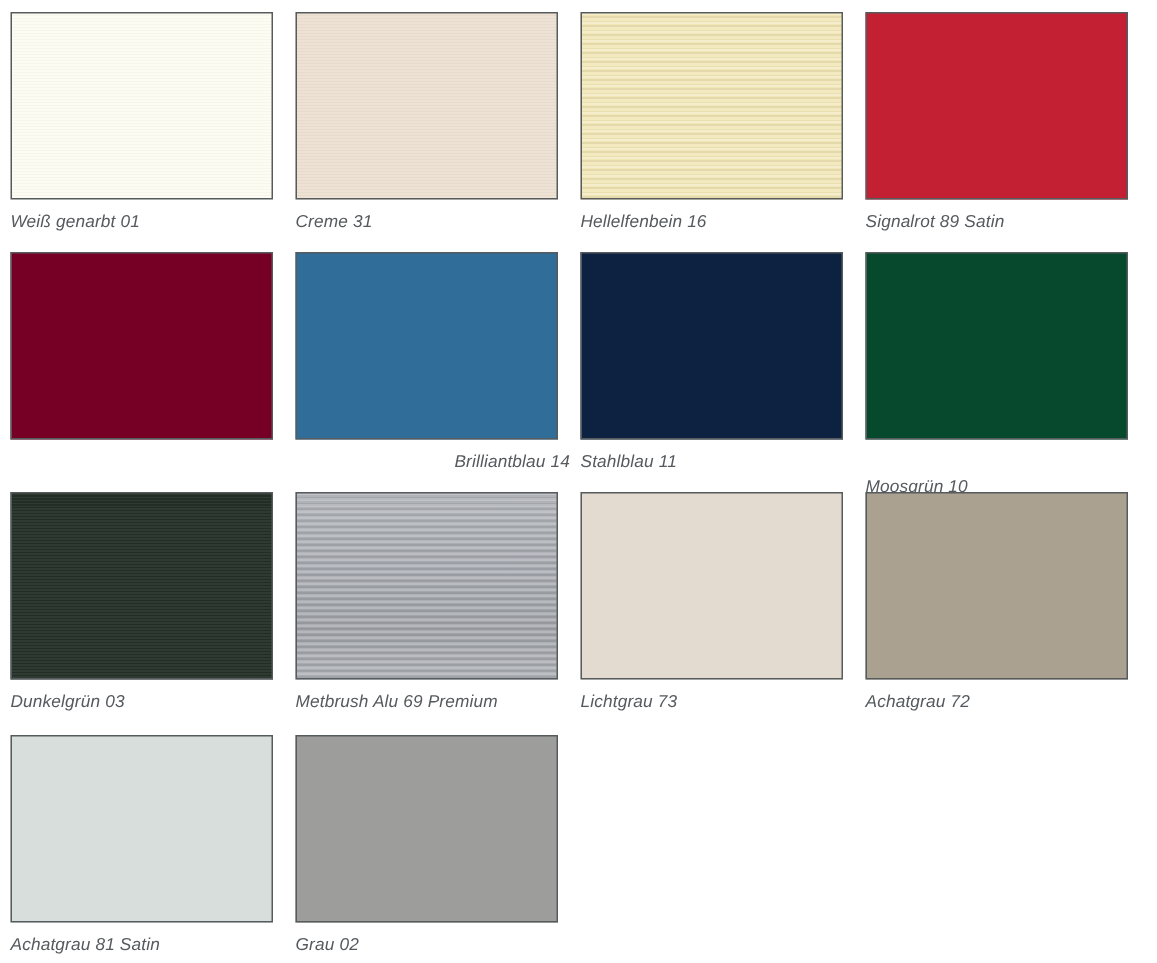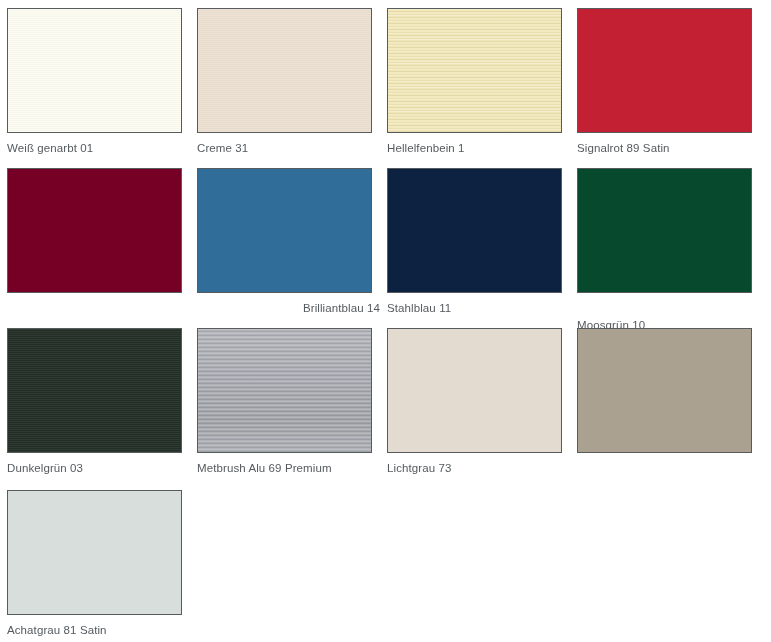--- a/index.html
+++ b/index.html
@@ -83,20 +83,21 @@
       rgba(0,0,0,0.022) 2px
     );
   }
   .swatch-label {
     margin-top: 8px;
     font-size: 11.5px;
     line-height: 14px;
     color: #555a5e;
     white-space: nowrap;
     letter-spacing: 0.1px;
+    font-style: italic;
   }
 </style>
 </head>
 <body>
 
 <div id="swatch-grid">
     <div class="swatch-cell">
       <div class="swatch-chip" style="background: rgb(253, 252, 242); border-color: rgb(86, 91, 94);">
         <div class="tex tex-soft"></div>
       </div>
@@ -105,21 +106,21 @@
     <div class="swatch-cell">
       <div class="swatch-chip" style="background: rgb(236, 224, 210); border-color: rgb(86, 91, 94);">
         <div class="tex tex-soft"></div>
       </div>
       <div class="swatch-label" style="color: rgb(85, 90, 94);">Creme 31</div>
     </div>
     <div class="swatch-cell">
       <div class="swatch-chip" style="background: rgb(241, 230, 182); border-color: rgb(86, 91, 94);">
         <div class="tex tex-grain"></div>
       </div>
-      <div class="swatch-label" style="color: rgb(85, 90, 94);">Hellelfenbein 1</div>
+      <div class="swatch-label" style="color: rgb(85, 90, 94);">Hellelfenbein 16</div>
     </div>
     <div class="swatch-cell">
       <div class="swatch-chip" style="background: rgb(195, 32, 51); border-color: rgb(86, 91, 94);"></div>
       <div class="swatch-label" style="color: rgb(85, 90, 94);">Signalrot 89 Satin</div>
     </div>
     <div class="swatch-cell">
       <div class="swatch-chip" style="background: rgb(118, 0, 37); border-color: rgb(86, 91, 94);"></div>
     </div>
     <div class="swatch-cell">
       <div class="swatch-chip" style="background: rgb(49, 109, 153); border-color: rgb(86, 91, 94);"></div>
@@ -144,18 +145,23 @@
         <div class="tex tex-brushed"></div>
       </div>
       <div class="swatch-label" style="color: rgb(85, 90, 94);">Metbrush Alu 69 Premium</div>
     </div>
     <div class="swatch-cell">
       <div class="swatch-chip" style="background: rgb(227, 219, 208); border-color: rgb(86, 91, 94);"></div>
       <div class="swatch-label" style="color: rgb(85, 90, 94);">Lichtgrau 73</div>
     </div>
     <div class="swatch-cell">
       <div class="swatch-chip" style="background: rgb(170, 161, 145); border-color: rgb(86, 91, 94);"></div>
+      <div class="swatch-label" style="color: rgb(85, 90, 94);">Achatgrau 72</div>
     </div>
     <div class="swatch-cell">
       <div class="swatch-chip" style="background: rgb(215, 222, 219); border-color: rgb(86, 91, 94);"></div>
       <div class="swatch-label" style="color: rgb(85, 90, 94);">Achatgrau 81 Satin</div>
     </div>
+    <div class="swatch-cell">
+      <div class="swatch-chip" style="background: rgb(157, 157, 155); border-color: rgb(86, 91, 94);"></div>
+      <div class="swatch-label" style="color: rgb(85, 90, 94);">Grau 02</div>
+    </div>
   </div>
 
 </body></html>

